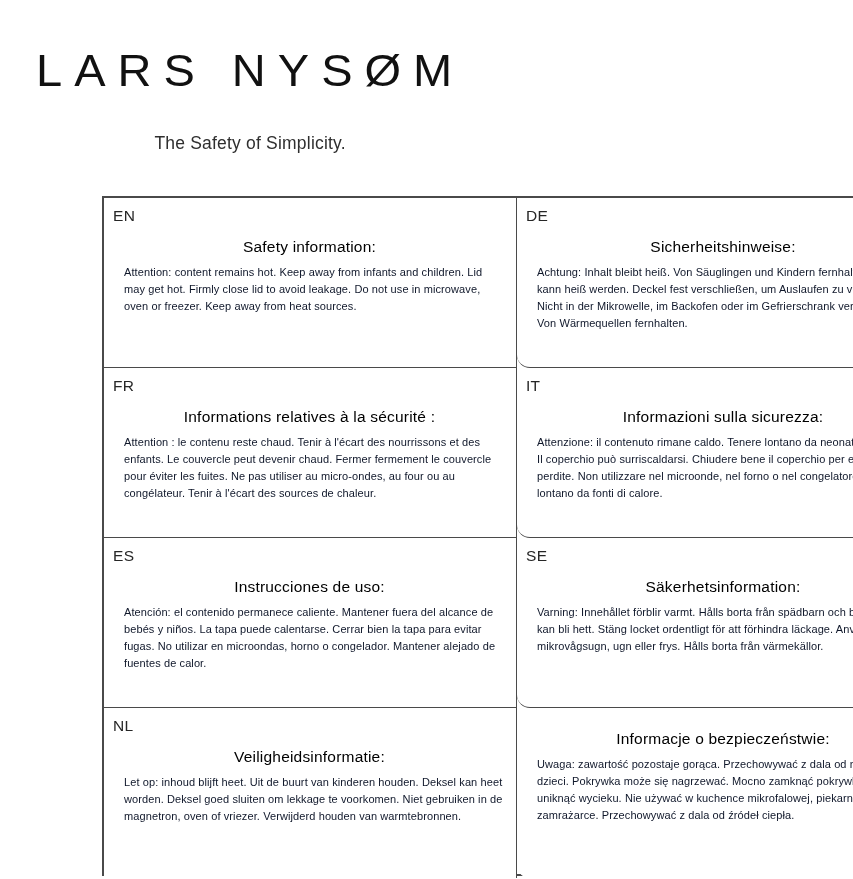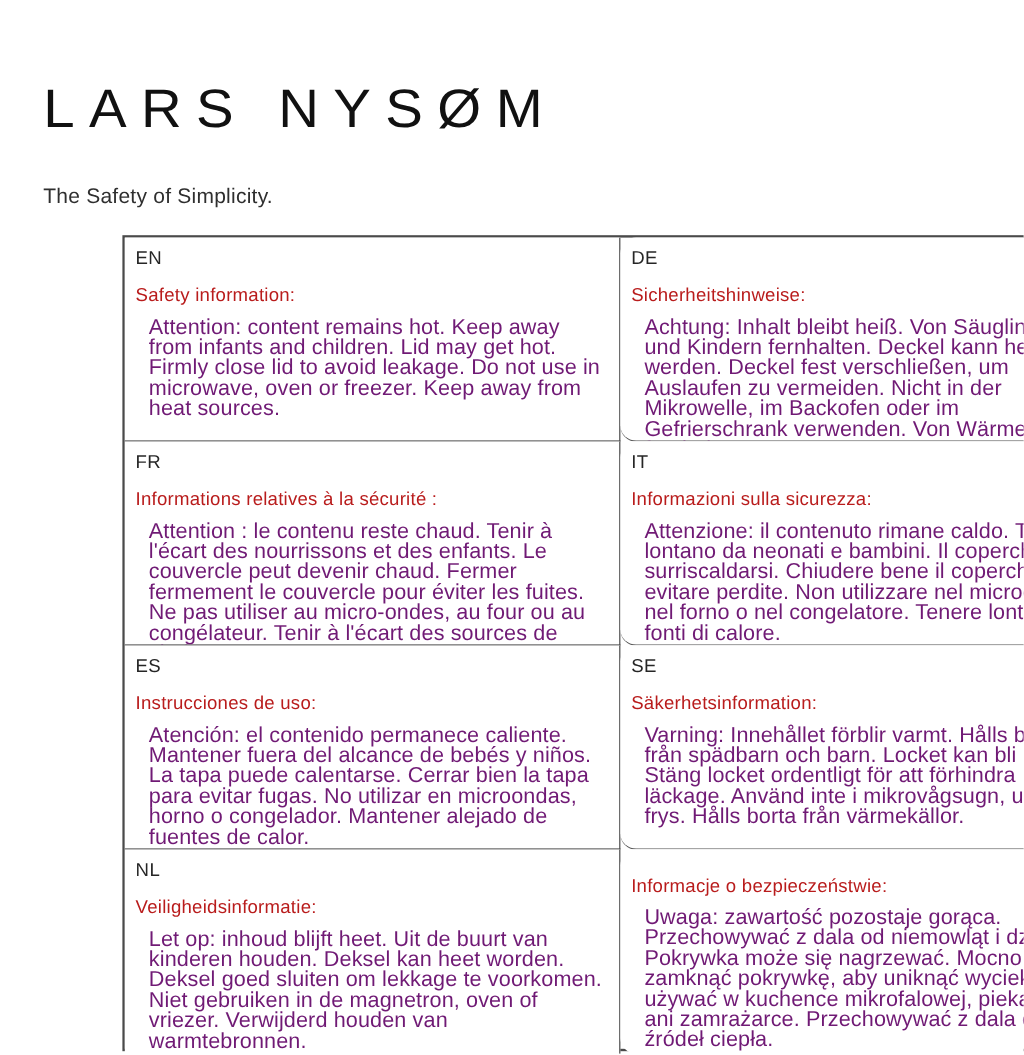--- a/index.html
+++ b/index.html
@@ -10,21 +10,22 @@
     position: relative;
     font-family: "Liberation Sans", sans-serif;
     color: #262626;
     overflow: hidden;
   }
 
   
   .brand-header {
     position: absolute;
     left: 36px;
-    top: 64px;
+    top: 44px;
+    text-align: center;
   }
   .brand-logo {
     font-family: "Liberation Sans", sans-serif;
     font-size: 47px;
     font-weight: 300;
     letter-spacing: 12px;
     color: #111111;
     transform: scaleY(0.96);
     transform-origin: left top;
     white-space: nowrap;
@@ -60,30 +61,31 @@
   .cell:nth-child(7), .cell:nth-child(8) { border-bottom: none; }
 
   .lang-code {
     font-size: 15.5px;
     color: #262626;
     letter-spacing: 0.3px;
   }
   .cell-heading {
     margin-top: 13px;
     font-size: 15.5px;
-    color: #b91c1c;
+    color: #000000;
     letter-spacing: 0.2px;
+    text-align: center;
   }
   .cell-body {
     margin-top: 8px;
     margin-left: 11px;
     margin-right: 2px;
-    font-size: 18px;
+    font-size: 11px;
     line-height: 17px;
-    color: #701a75;
+    color: #0f172a;
     letter-spacing: 0.1px;
   }
 </style>
 </head>
 <body>
 
 <header class="brand-header">
   <div class="brand-logo">LARS NYSØM</div>
   <div class="brand-tagline">The Safety of Simplicity.</div>
 </header>

